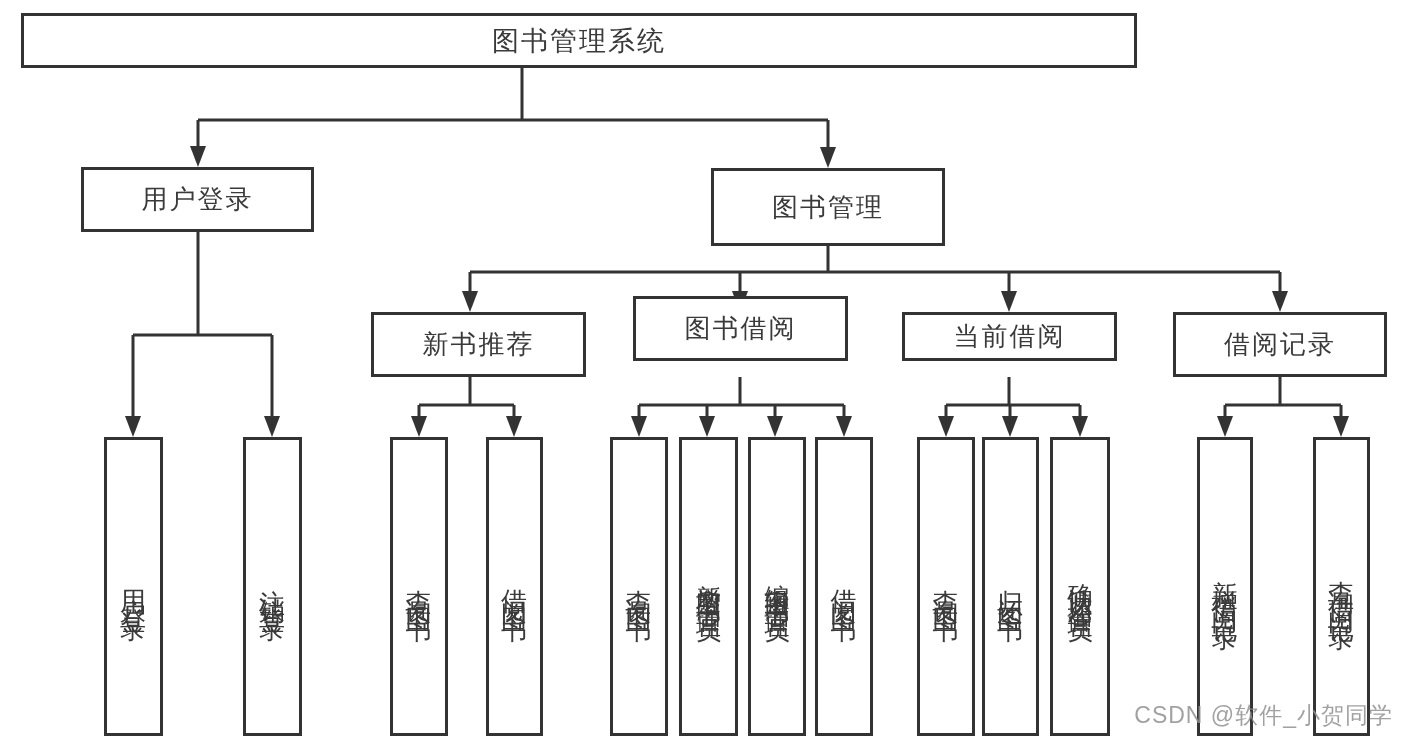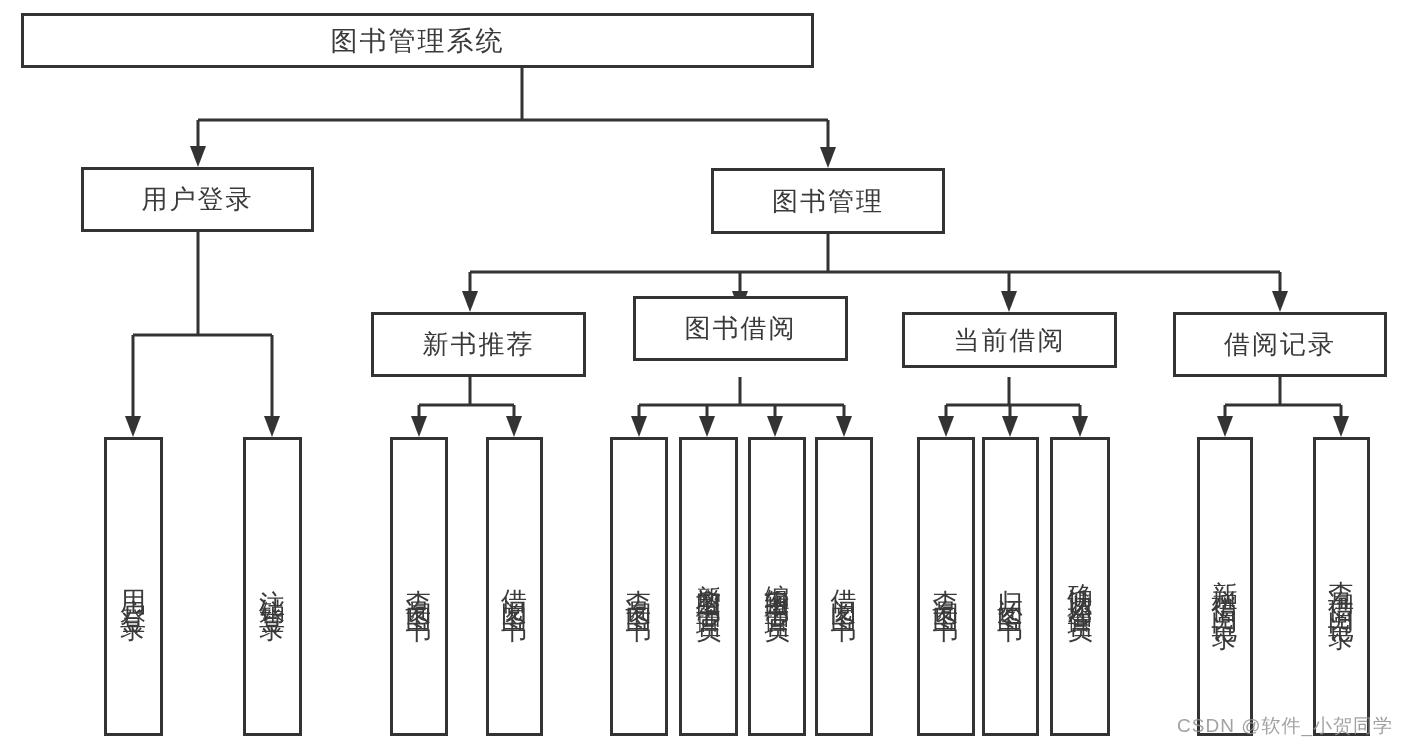--- a/index.html
+++ b/index.html
@@ -47,22 +47,22 @@
     letter-spacing: 9px;
     line-height: 1;
   }
   .vbox.tight span {
     font-size: 25px;
     letter-spacing: 5px;
   }
   .watermark {
     position: absolute;
     right: 12px;
-    bottom: 8px;
-    font-size: 19px;
+    bottom: 16px;
+    font-size: 23px;
     letter-spacing: 1px;
     color: rgba(145, 145, 145, 0.85);
     white-space: nowrap;
     z-index: 5;
   }
 </style>
 </head>
 <body>
 
 <div id="stage">
@@ -103,38 +103,38 @@
       <polygon points="767,416 783,416 775,437"></polygon>
       <polygon points="836,416 852,416 844,437"></polygon>
       <polygon points="938,416 954,416 946,437"></polygon>
       <polygon points="1002,416 1018,416 1010,437"></polygon>
       <polygon points="1072,416 1088,416 1080,437"></polygon>
       <polygon points="1217,416 1233,416 1225,437"></polygon>
       <polygon points="1333,416 1349,416 1341,437"></polygon>
     </g>
   </svg>
 
-  <div class="box hbox root" style="left:21px;top:13px;width:793px;height:55px">
+  <div class="box hbox root" style="left:21px;top:13px;width:1116px;height:55px">
     <span>图书管理系统</span>
   </div>
 
   <div class="box hbox" style="left:81px;top:167px;width:233px;height:65px">
     <span>用户登录</span>
   </div>
-  <div class="box hbox" style="left:711px;top:168px;width:234px;height:66px">
+  <div class="box hbox" style="left:711px;top:168px;width:234px;height:78px">
     <span>图书管理</span>
   </div>
 
   <div class="box hbox" style="left:371px;top:312px;width:215px;height:65px">
     <span>新书推荐</span>
   </div>
   <div class="box hbox" style="left:633px;top:296px;width:215px;height:65px">
     <span>图书借阅</span>
   </div>
-  <div class="box hbox" style="left:902px;top:312px;width:215px;height:56px">
+  <div class="box hbox" style="left:902px;top:312px;width:215px;height:49px">
     <span>当前借阅</span>
   </div>
   <div class="box hbox" style="left:1173px;top:312px;width:214px;height:65px">
     <span>借阅记录</span>
   </div>
 
   <div class="box vbox" style="left:104px;top:437px;width:59px;height:299px">
     <span>用户登录</span>
   </div>
   <div class="box vbox" style="left:243px;top:437px;width:59px;height:299px">

